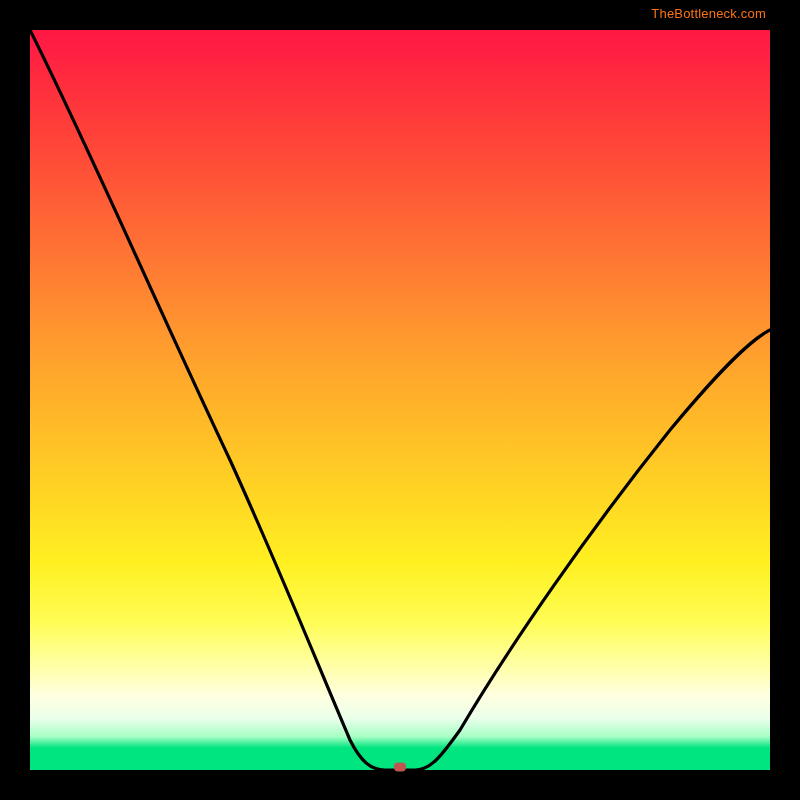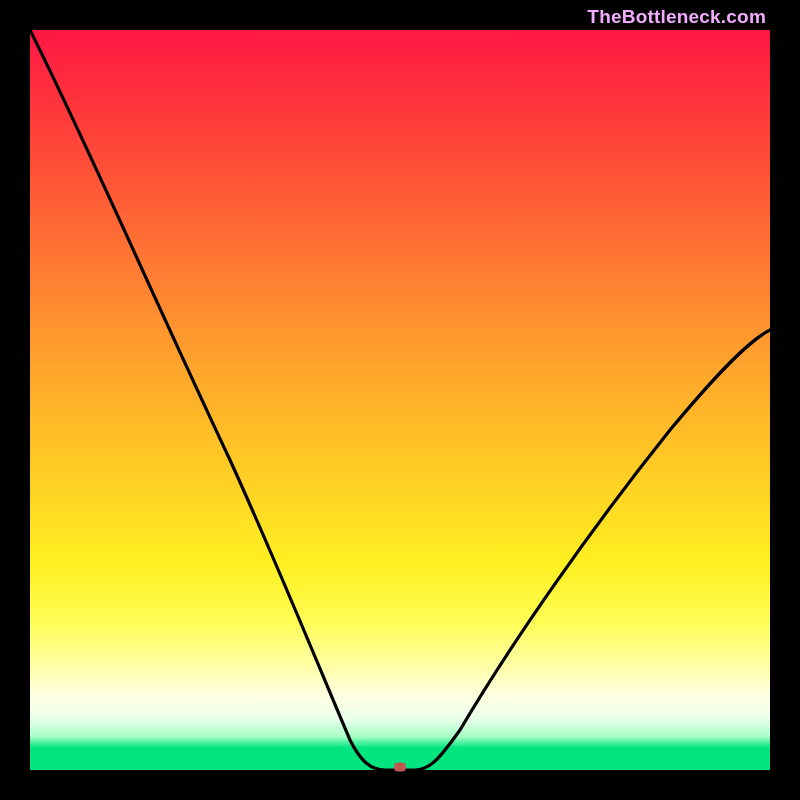--- a/index.html
+++ b/index.html
@@ -39,23 +39,23 @@
       #eaffea 93%,
       #a6ffc5 95.5%,
       #00e57f 97%,
       #00e57f 100%
     );
   }
   .watermark {
     position: absolute;
     top: 6px;
     right: 34px;
-    color: #f0abfc;
-    font-size: 19px;
-    font-weight: 700;
+    color: #f97316;
+    font-size: 13px;
+    font-weight: 400;
     letter-spacing: 0.2px;
   }
   svg.curve {
     position: absolute;
     left: 0;
     top: 0;
     width: 740px;
     height: 740px;
   }
   .marker {

